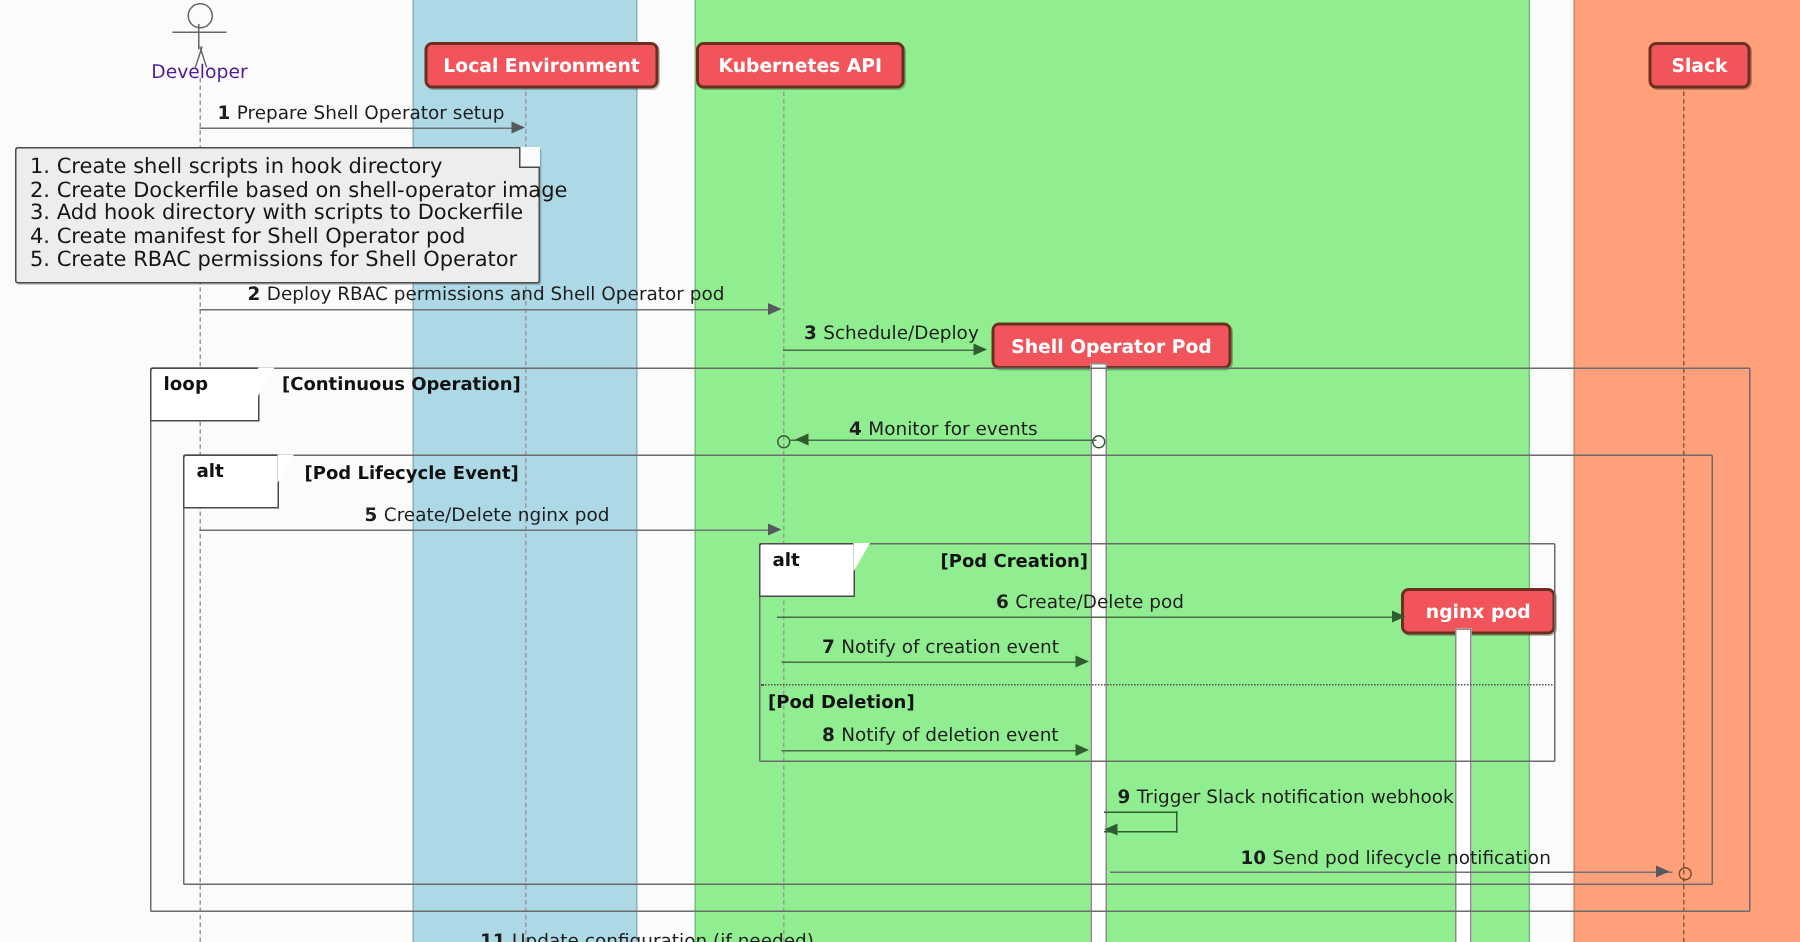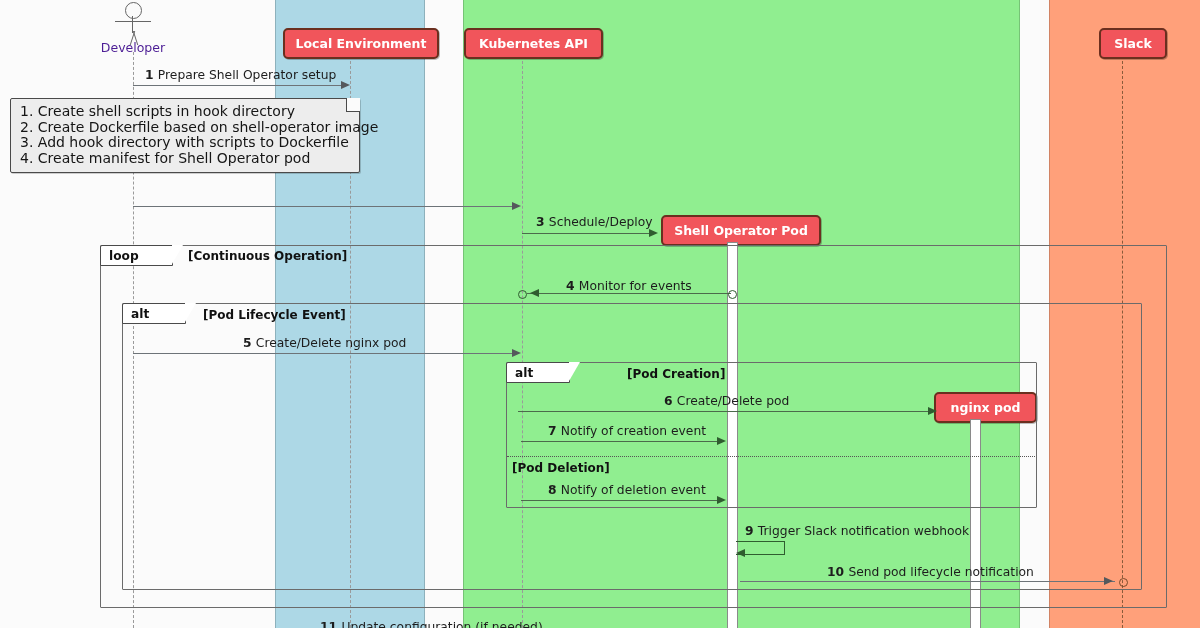--- a/index.html
+++ b/index.html
@@ -51,21 +51,21 @@
   
   .note{position:absolute;background:#ededed;border:1.4px solid #4a4a4a;border-radius:2px;
         padding:5px 9px 6px 9px;font-size:14px;line-height:15.6px;color:#151515;box-shadow:1px 1px 0 rgba(0,0,0,.18);}
   .note .fold{position:absolute;right:-1px;top:-1px;width:13px;height:13px;background:#fbfbfb;
         border-left:1.4px solid #4a4a4a;border-bottom:1.4px solid #4a4a4a;}
   .note-line{white-space:nowrap;}
 
   
   .frag{position:absolute;border:1.2px solid #6b6b6b;background:transparent;border-radius:1px;}
   .frag-tab{position:absolute;background:#fff;border:1.2px solid #4a4a4a;height:19px;
-        display:flex;align-items:center;padding:0 6px 0 8px;font-size:12.2px;font-weight:bold;color:#111;
+        display:flex;align-items:center;padding:0 6px 15px 8px;font-size:12.2px;font-weight:bold;color:#111;
         border-top-left-radius:2px;}
   .frag-tab .notch{position:absolute;right:-11px;top:-1px;width:0;height:0;
         border-top:19px solid #fff;border-right:11px solid transparent;}
   .frag-tab .notch-b{position:absolute;right:-12px;top:-1px;width:0;height:0;
         border-top:20px solid #4a4a4a;border-right:12px solid transparent;z-index:-1;}
   .frag-cond{position:absolute;font-size:12px;font-weight:bold;color:#111;white-space:nowrap;}
   .frag-div{position:absolute;height:0;border-top:1.3px dotted #555;}
 
   .clip-note{position:absolute;font-size:12.3px;color:#1d1d1d;white-space:nowrap;}
 </style>
@@ -130,22 +130,27 @@
   </div>
   <div class="msg grey" style="left:133px;top:85px;width:210px;"></div>
   <div class="arrowR grey" style="left:341px;top:80.5px;"></div>
 
   <div class="note" style="left:10px;top:98px;width:330px;">
     <div class="fold"></div>
     <div class="note-line">1. Create shell scripts in hook directory</div>
     <div class="note-line">2. Create Dockerfile based on shell-operator image</div>
     <div class="note-line">3. Add hook directory with scripts to Dockerfile</div>
     <div class="note-line">4. Create manifest for Shell Operator pod</div>
-  </div>
-
+    <div class="note-line">5. Create RBAC permissions for Shell Operator</div>
+  </div>
+
+  <div class="mlabel" style="left:165px;top:189px;">
+    <b>2 </b>
+    <span>Deploy RBAC permissions and Shell Operator pod</span>
+  </div>
   <div class="msg grey" style="left:133px;top:206px;width:381px;"></div>
   <div class="arrowR grey" style="left:512px;top:201.5px;"></div>
 
   <div class="mlabel" style="left:536px;top:215px;">
     <b>3 </b>
     <span>Schedule/Deploy</span>
   </div>
   <div class="msg" style="left:522px;top:233px;width:129px;"></div>
   <div class="arrowR" style="left:649px;top:228.5px;"></div>
 

